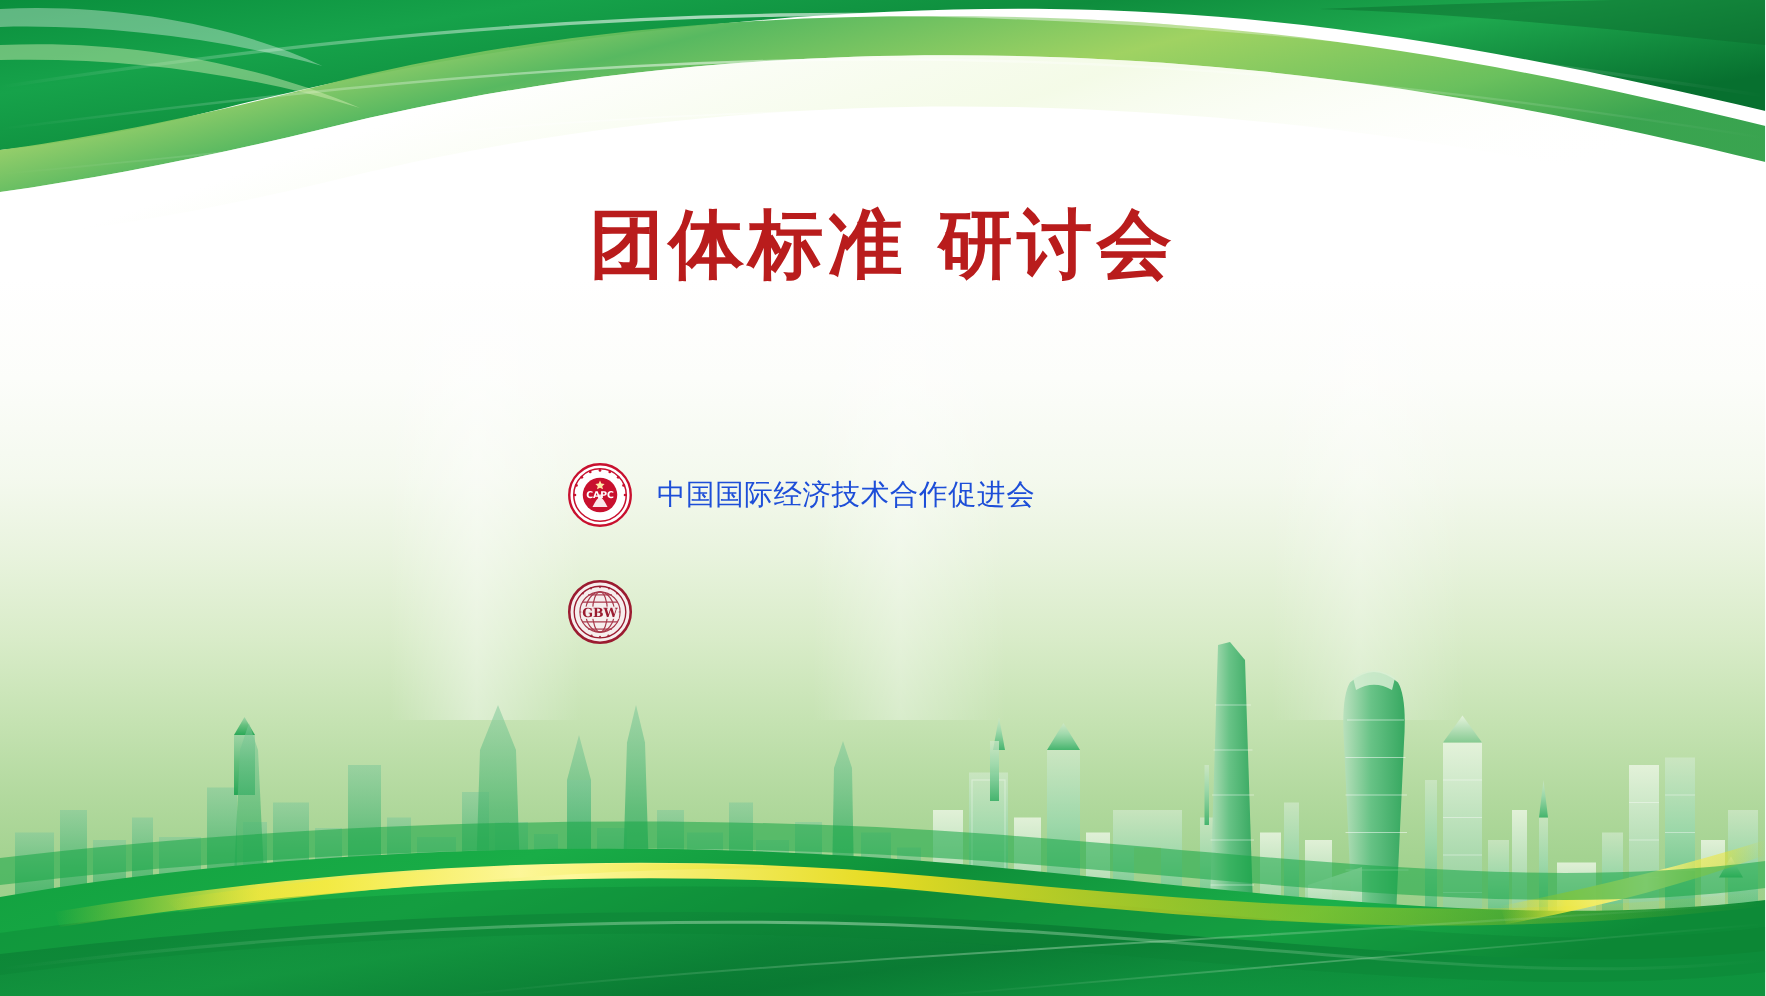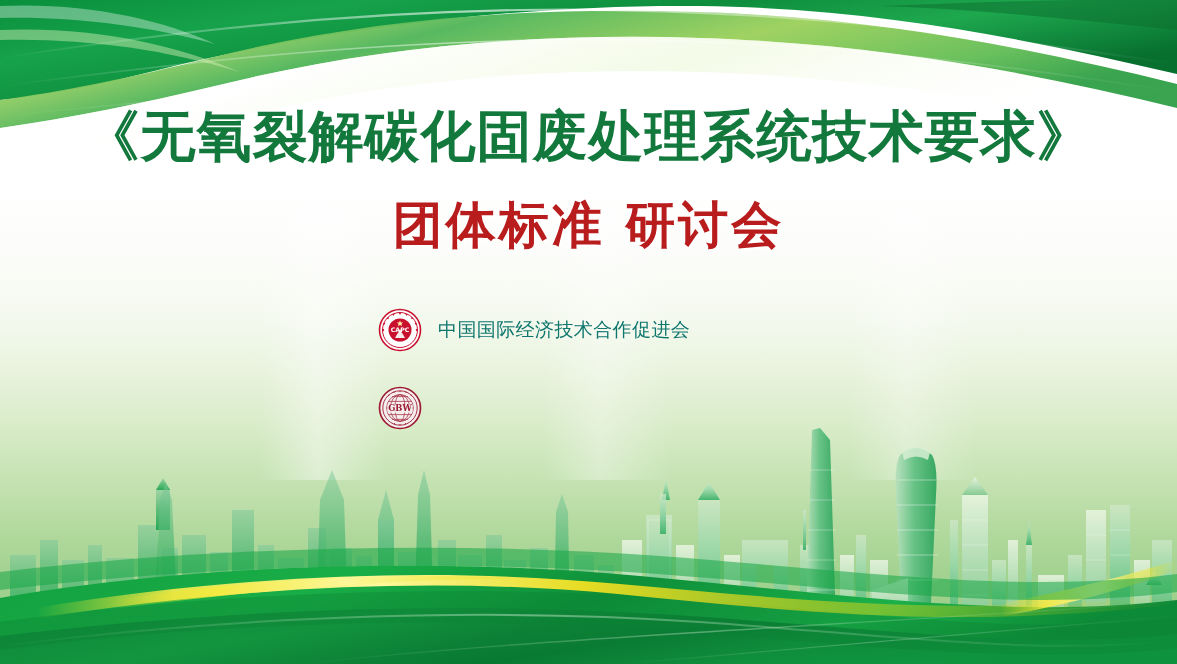--- a/index.html
+++ b/index.html
@@ -118,21 +118,21 @@
     gap: 16px;
     height: 48px;
   }
   .org-row.second {
     margin-top: 30px;
   }
   .org-label {
     font-family: Liberation Mono, monospace;
     font-size: 19px;
     font-weight: 500;
-    color: #0f766e;
+    color: #1d4ed8;
     letter-spacing: .4px;
     white-space: nowrap;
     text-align: right;
   }
   .org-label.wide {
     font-size: 21px;
     letter-spacing: .2px;
   }
 
   .seal {
@@ -431,21 +431,20 @@
     <path d="M620 664 C 820 648, 1000 632, 1177 616" fill="none" stroke="url(#bwLine)" stroke-width="1.2" opacity=".4"></path>
 
     <path d="M0 572 C 200 548, 440 540, 660 556
              C 870 572, 1020 594, 1177 574
              L1177 592
              C 1020 612, 870 590, 658 574
              C 438 558, 200 566, 0 590 Z" fill="#16a545" opacity=".55"></path>
   </svg>
 
   <div class="title-block">
-    <div class="title-main">《无氧裂解碳化固废处理系统技术要求》</div>
     <div class="title-sub">团体标准  研讨会</div>
   </div>
 
   <div class="orgs">
 
     <div class="org-row">
       <span class="seal">
         <svg width="44" height="44" viewBox="0 0 44 44">
           <circle cx="22" cy="22" r="21" fill="#ffffff"></circle>
           <circle cx="22" cy="22" r="20.5" fill="none" stroke="#c8102e" stroke-width="1.6"></circle>

